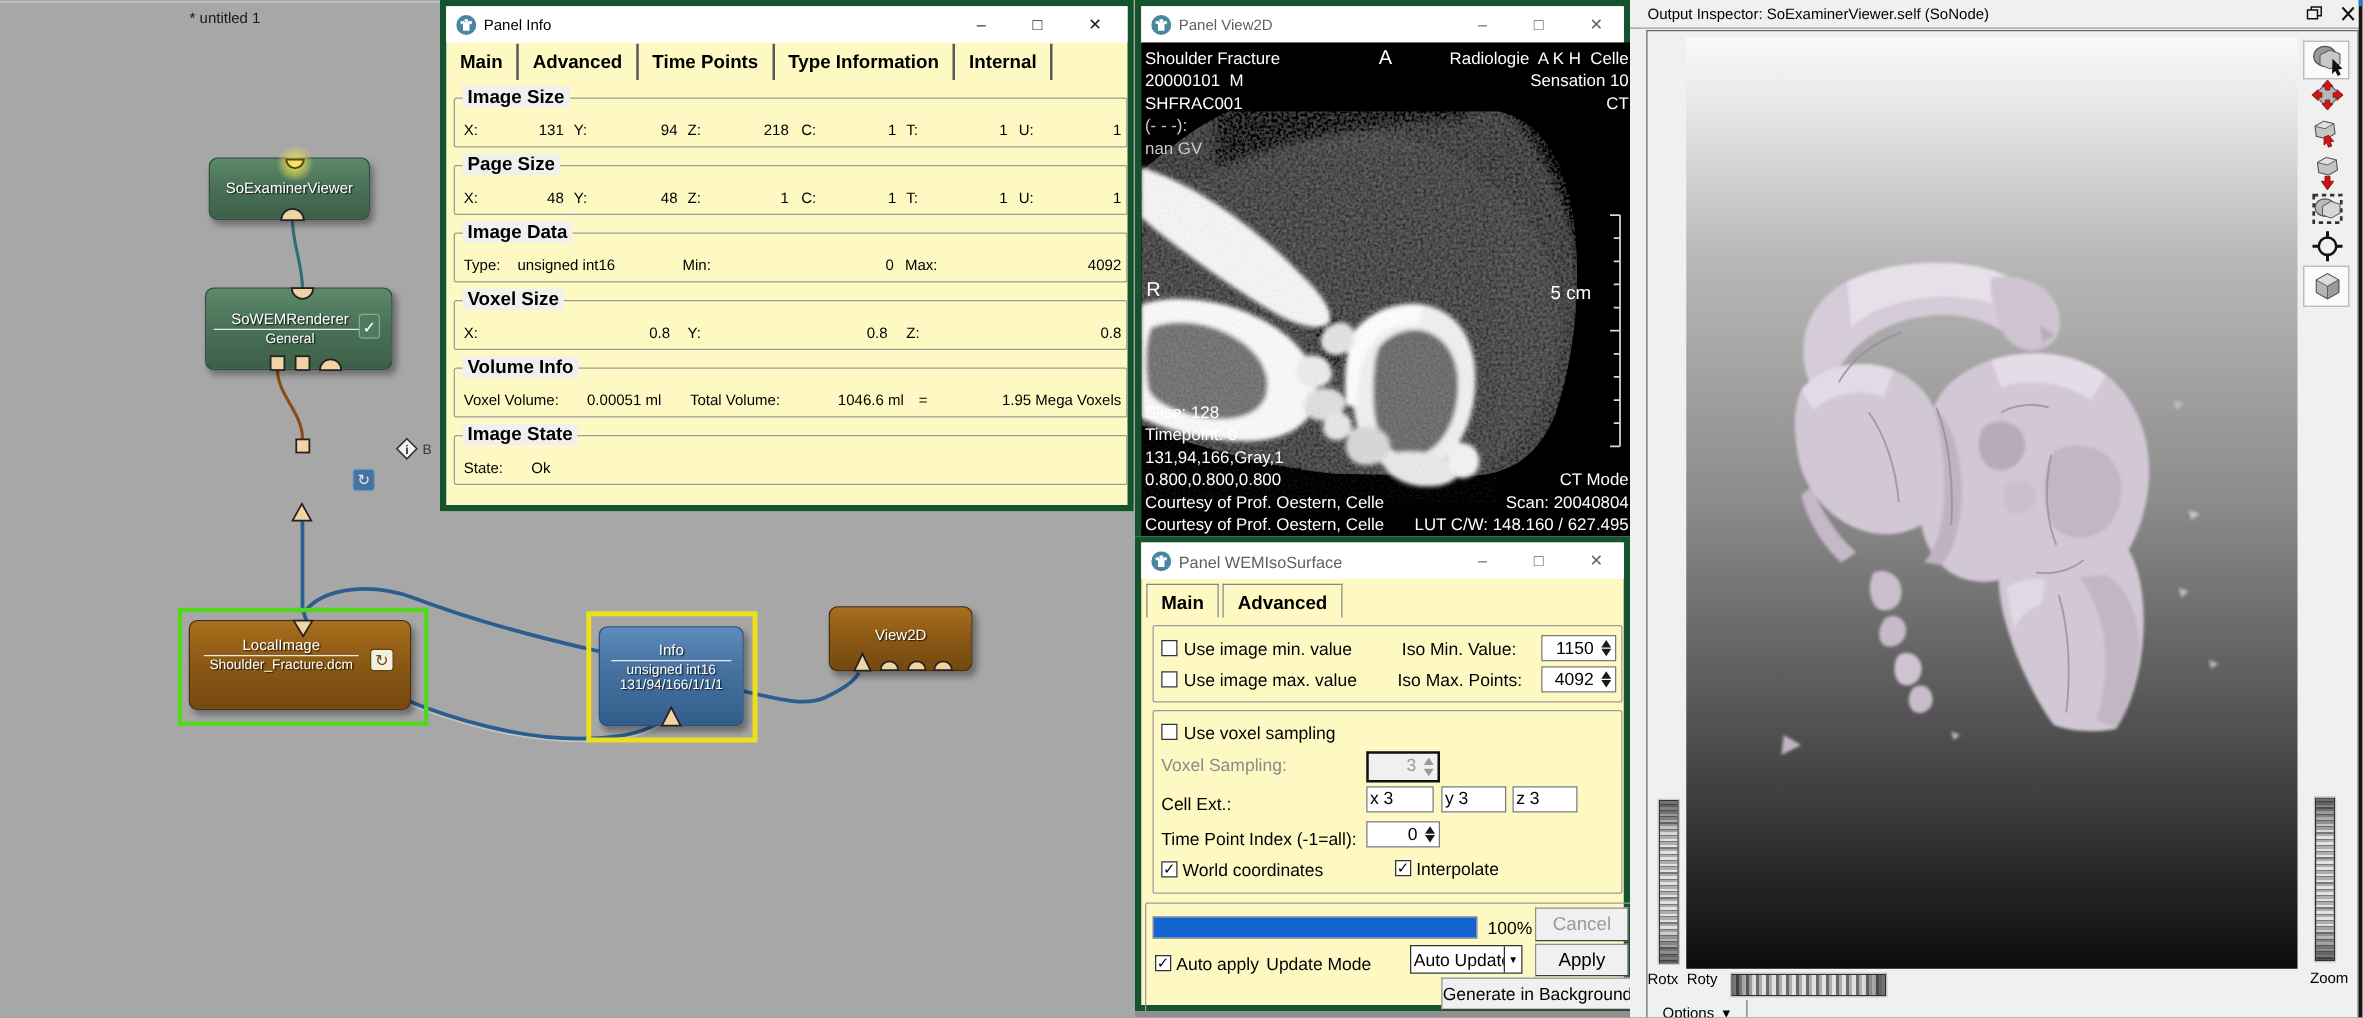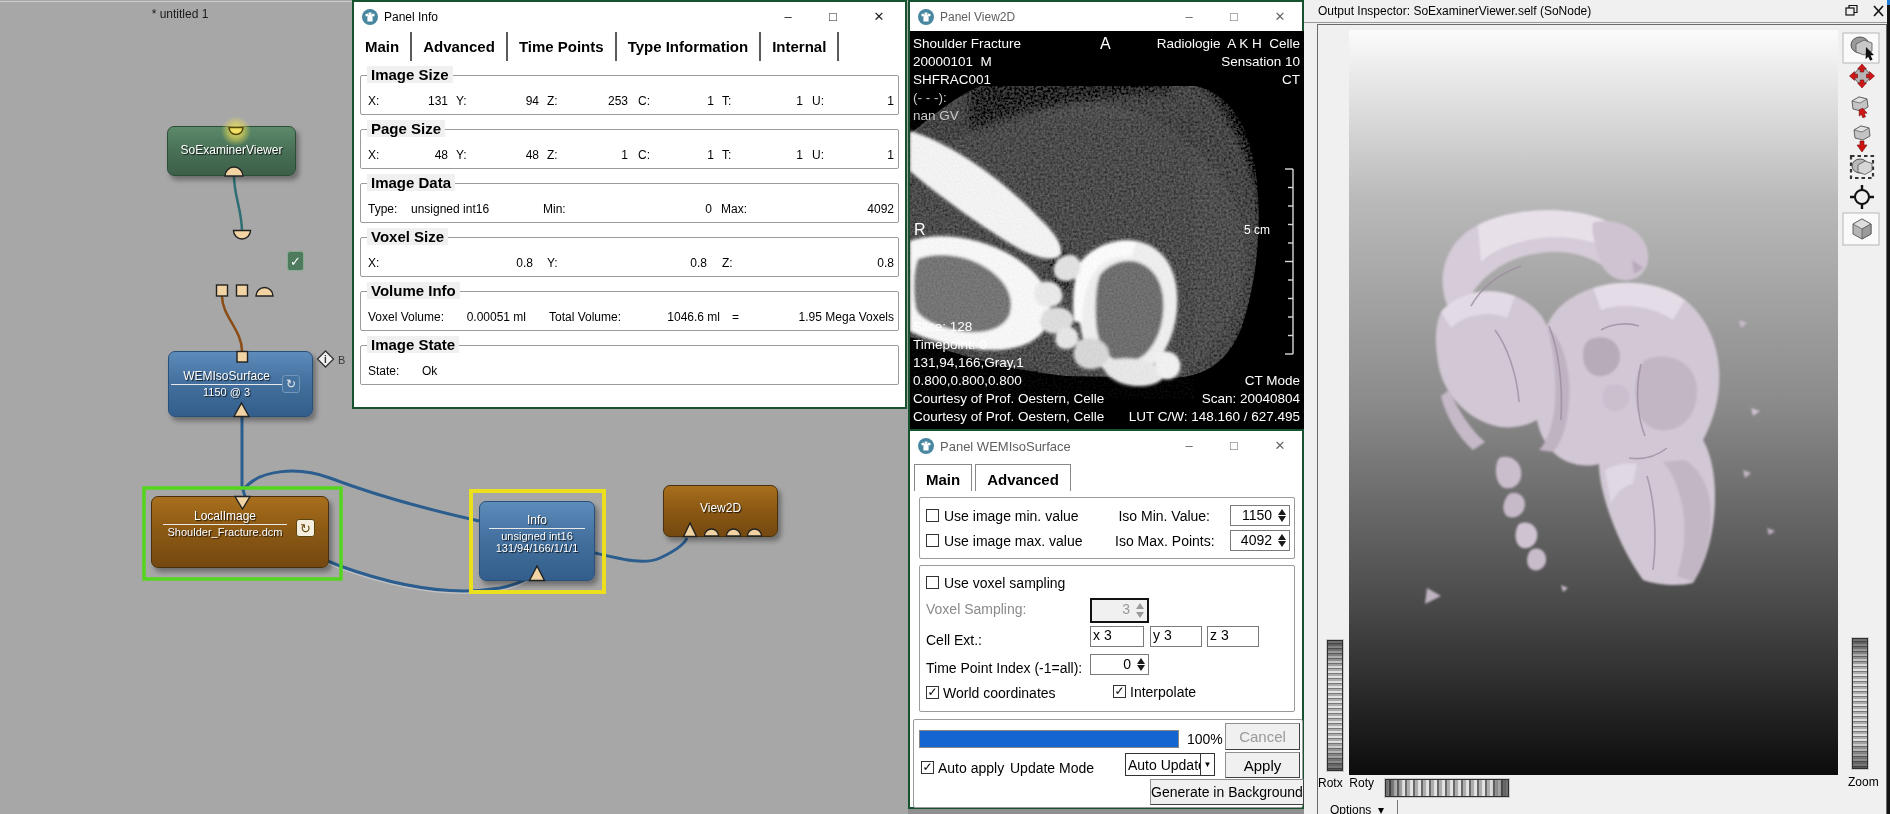--- a/index.html
+++ b/index.html
@@ -14,21 +14,21 @@
 .node { position:absolute; border-radius:7px; color:#fff; text-align:center; font-size:12px;
   text-shadow:1px 1px 1px rgba(0,0,0,0.8); box-shadow:3px 4px 5px rgba(0,0,0,0.35); }
 .node .t1 { font-size:12px; }
 .node .ul { height:1px; background:#e8e8e8; margin:1px auto; }
 .node .t2 { font-size:11px; }
 .gnode { background:linear-gradient(#5d8a6b, #4a7258 45%, #3c5f48); border:1px solid #2e4d39; }
 .bnode { background:linear-gradient(#5e8cba, #44719f 45%, #335e8c); border:1px solid #27517c; }
 .onode { background:linear-gradient(#a86f1d, #8d5a14 45%, #744810); border:1px solid #47300b; }
 .minibtn { position:absolute; border-radius:3px; }
 
-.win { background:#ffffff; border:2px solid #14532d; }
+.win { background:#fef9c3; border:5px solid #14532d; }
 .titlebar { position:absolute; left:0; top:0; right:0; height:29px; background:#ffffff; }
 .titlebar .ticon { position:absolute; left:8px; top:7px; width:16px; height:16px; }
 .titlebar .ttext { position:absolute; left:30px; top:8px; font-size:12px; color:#000; }
 .titlebar .wbtn { position:absolute; top:0px; width:14px; height:29px; font-size:13px; color:#222; text-align:center; line-height:29px; }
 
 #panelInfo { left:352px; top:0; width:555px; height:409px; }
 .tabbar { position:absolute; left:0; right:0; display:flex; }
 .tab { font-weight:bold; font-size:15px; color:#000; padding:6px 11px 7px 11px; border-right:2px solid #5a5a5a; }
 .groupbox { position:absolute; border:1px solid #9b9b9b; border-radius:2px; }
 .gtitle { position:absolute; font-weight:bold; font-size:15px; color:#000; background:#f0f0f0; padding:0 4px; }
@@ -82,24 +82,24 @@
     <path d="M243,491 C250,520 280,545 340,568 C420,597 470,595 500,590 C520,586 532,580 537,570" stroke="#c2c2c2" stroke-width="2" fill="none"></path>
     <path d="M243,490 C250,518 280,543 340,566 C420,595 470,593 500,588 C520,584 532,578 537,568" stroke="#2b5d8e" stroke-width="3" fill="none"></path>
 
     <rect x="144" y="488" width="197" height="91" fill="none" stroke="#55d61e" stroke-width="3.5"></rect>
     <rect x="471" y="491" width="133" height="101" fill="none" stroke="#ecdf1d" stroke-width="4"></rect>
   </svg>
 
   <div class="node gnode" style="left:167px;top:126px;width:129px;height:50px;">
     <div class="t1" style="margin-top:16px;">SoExaminerViewer</div>
   </div>
-  <div class="node bnode" style="left:168px;top:351px;width:145px;height:66px;padding-right:28px;">
-    <div class="t1" style="margin-top:17px;">WEMIsoSurface</div>
-    <div class="ul" style="width:112px;"></div>
-    <div class="t2">1150 @ 3</div>
+  <div class="node gnode" style="left:164px;top:230px;width:150px;height:66px;padding-right:14px;">
+    <div class="t1" style="margin-top:17px;">SoWEMRenderer</div>
+    <div class="ul" style="width:122px;"></div>
+    <div class="t2">General</div>
   </div>
   <div class="node onode" style="left:151px;top:496px;width:178px;height:72px;padding-right:30px;">
     <div class="t1" style="margin-top:12px;">LocalImage</div>
     <div class="ul" style="width:124px;"></div>
     <div class="t2" style="font-size:11px;">Shoulder_Fracture.dcm</div>
   </div>
   <div class="node bnode" style="left:479px;top:501px;width:116px;height:80px;">
     <div class="t1" style="margin-top:11px;">Info</div>
     <div class="ul" style="width:96px;"></div>
     <div class="t2">unsigned int16</div>
@@ -169,21 +169,21 @@
         <div class="tab">Internal</div>
   </div>
   <div class="groupbox" style="left:6px;top:73px;width:539px;height:40px;"></div>
   <div class="gtitle" style="left:13px;top:64px;">Image Size</div>
   <div class="frow" style="left:6px;top:92px;width:539px;">
     <span style="left:8px;">X:</span>
         <span class="rt" style="left:30px;width:58px;">131</span>
     <span style="left:96px;">Y:</span>
         <span class="rt" style="left:118px;width:61px;">94</span>
     <span style="left:187px;">Z:</span>
-        <span class="rt" style="left:209px;width:59px;">253</span>
+        <span class="rt" style="left:209px;width:59px;">218</span>
     <span style="left:278px;">C:</span>
         <span class="rt" style="left:300px;width:54px;">1</span>
     <span style="left:362px;">T:</span>
         <span class="rt" style="left:384px;width:59px;">1</span>
     <span style="left:452px;">U:</span>
         <span class="rt" style="left:474px;width:60px;">1</span>
   </div>
   <div class="groupbox" style="left:6px;top:127px;width:539px;height:40px;"></div>
   <div class="gtitle" style="left:13px;top:118px;">Page Size</div>
   <div class="frow" style="left:6px;top:146px;width:539px;">
@@ -316,21 +316,21 @@
     <div class="ctt" style="left:3px;top:5px;">Shoulder Fracture</div>
     <div class="ctt" style="left:3px;top:23px;">20000101&nbsp; M</div>
     <div class="ctt" style="left:3px;top:41px;">SHFRAC001</div>
     <div class="ctt" style="left:3px;top:59px;color:#c9c9c9;">(- - -):</div>
     <div class="ctt" style="left:3px;top:77px;color:#c9c9c9;">nan GV</div>
     <div class="ctt" style="left:190px;top:4px;font-size:16px;">A</div>
     <div class="ctt" style="right:4px;top:5px;">Radiologie&nbsp; A K H&nbsp; Celle</div>
     <div class="ctt" style="right:4px;top:23px;">Sensation 10</div>
     <div class="ctt" style="right:4px;top:41px;">CT</div>
     <div class="ctt" style="left:4px;top:190px;font-size:16px;">R</div>
-    <div class="ctt" style="right:34px;top:192px;font-size:12px;">5 cm</div>
+    <div class="ctt" style="right:34px;top:192px;font-size:15px;">5 cm</div>
     <div class="ctt" style="left:3px;top:288px;">Slice: 128</div>
     <div class="ctt" style="left:3px;top:306px;">Timepoint: 0</div>
     <div class="ctt" style="left:3px;top:324px;">131,94,166,Gray,1</div>
     <div class="ctt" style="left:3px;top:342px;">0.800,0.800,0.800</div>
     <div class="ctt" style="left:3px;top:360px;">Courtesy of Prof. Oestern, Celle</div>
     <div class="ctt" style="left:3px;top:378px;">Courtesy of Prof. Oestern, Celle</div>
     <div class="ctt" style="right:4px;top:342px;">CT Mode</div>
     <div class="ctt" style="right:4px;top:360px;">Scan: 20040804</div>
     <div class="ctt" style="right:4px;top:378px;">LUT C/W: 148.160 / 627.495</div>
   </div>

